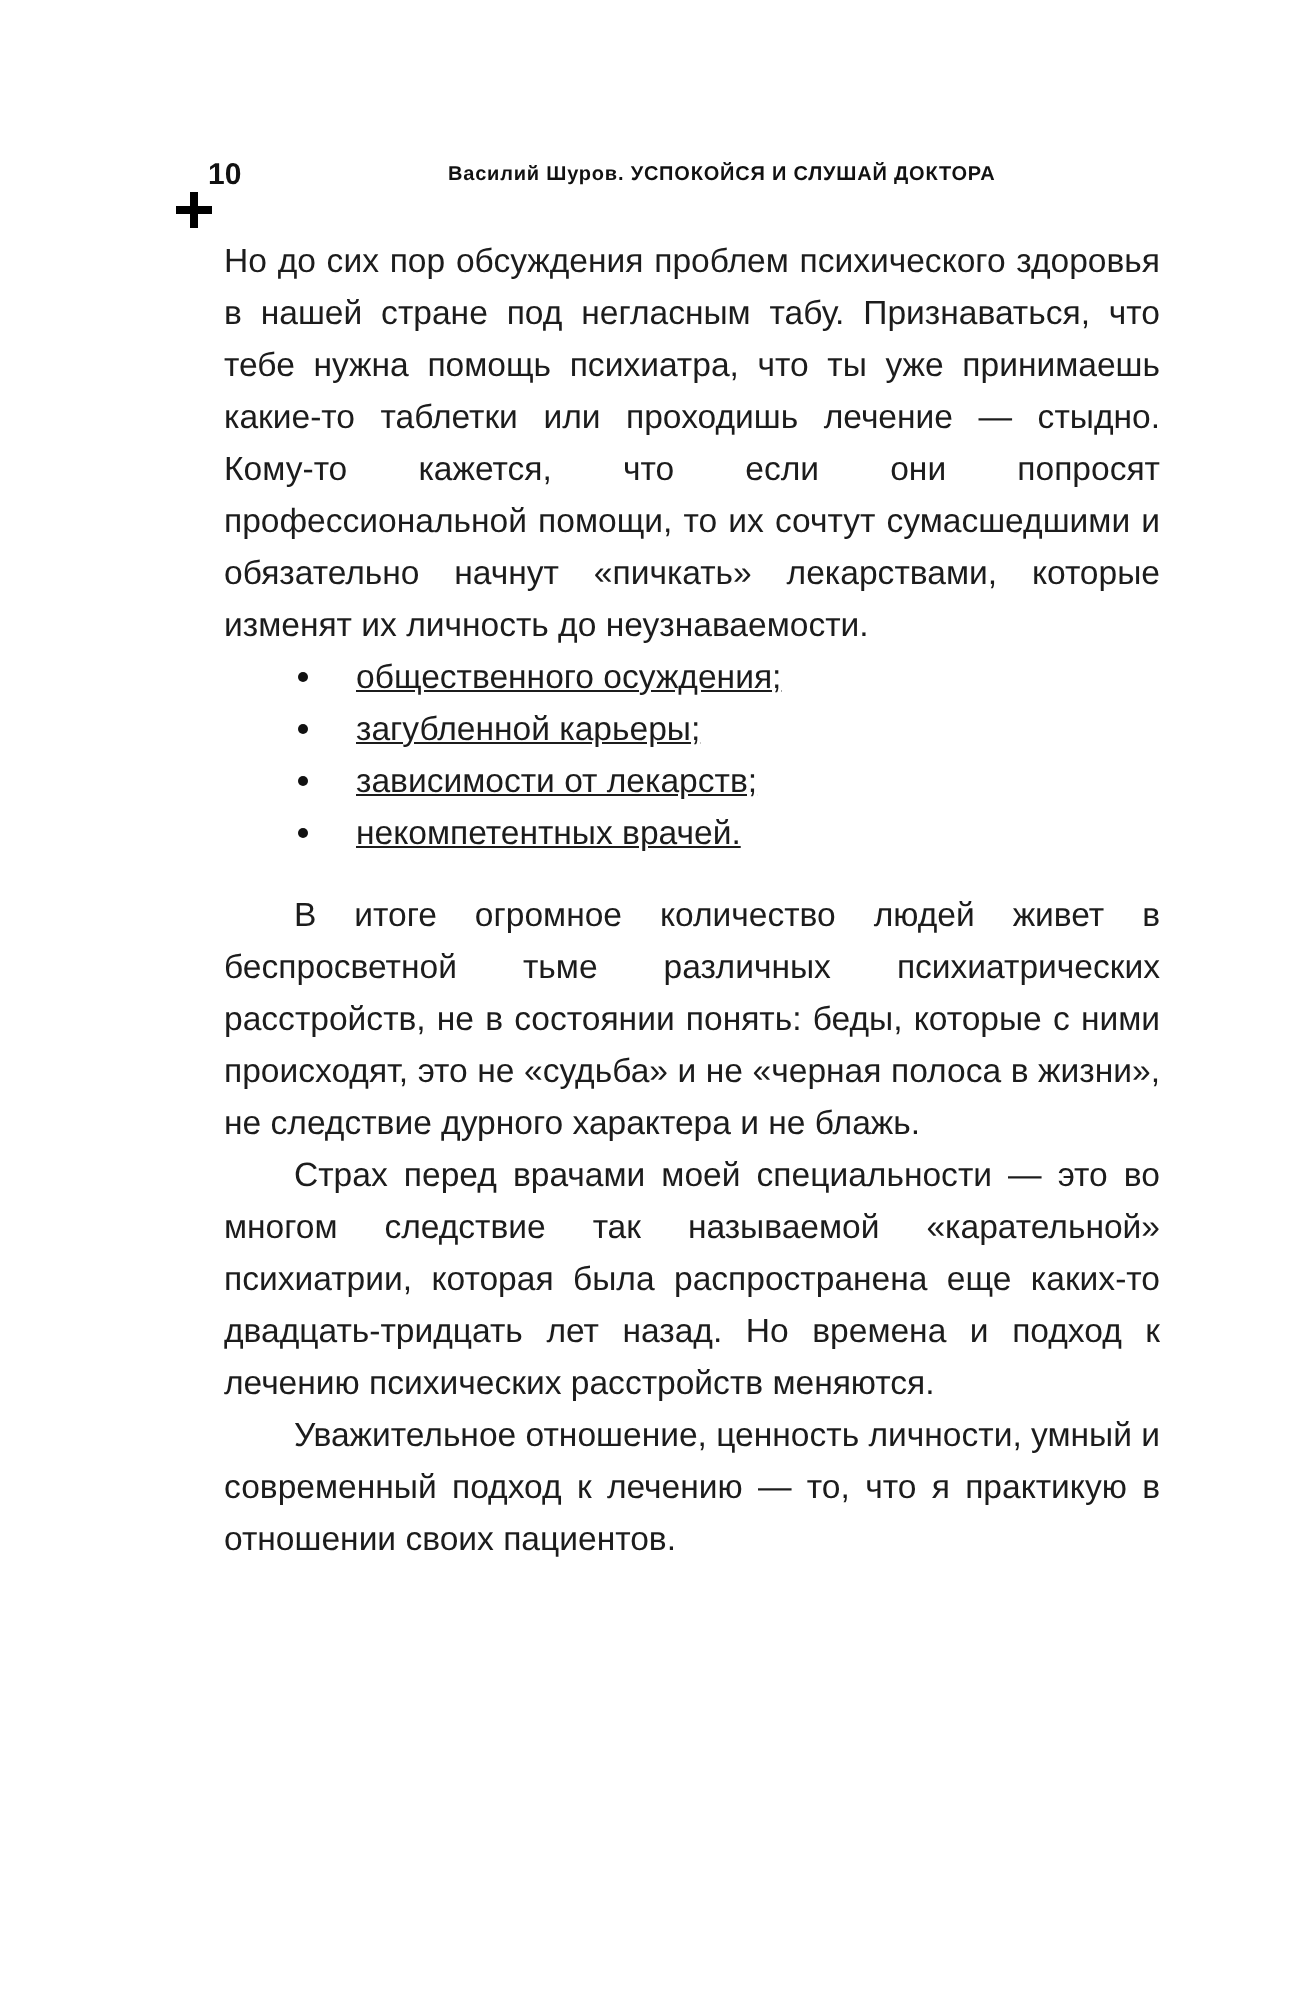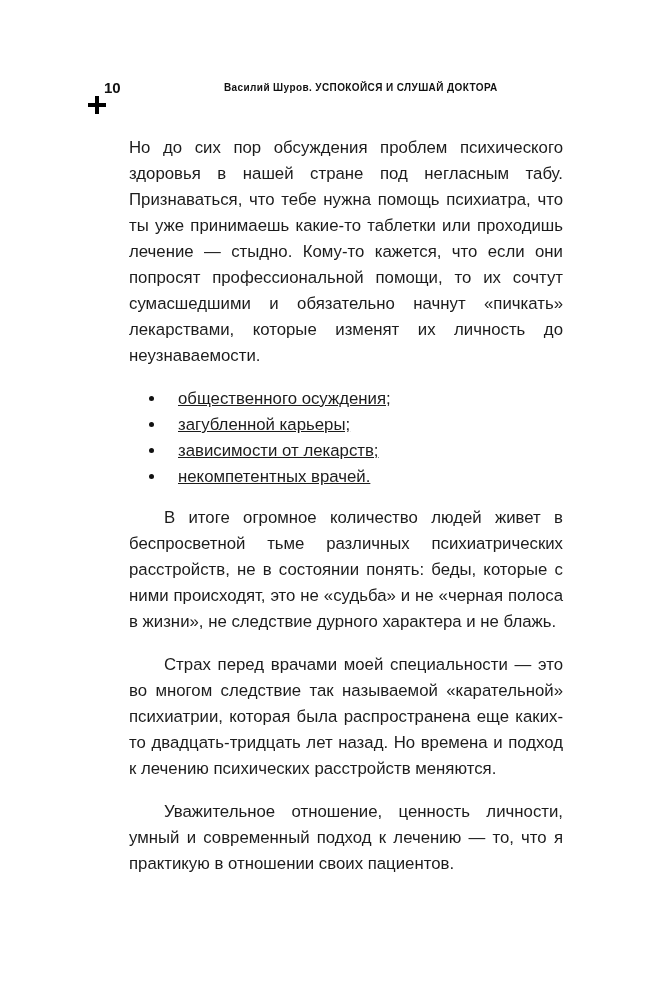--- a/index.html
+++ b/index.html
@@ -55,21 +55,21 @@
     left: 112px;
     top: 118px;
     width: 468px;
     font-size: 16.8px;
     line-height: 26px;
     text-align: justify;
     color: #1c1c1c;
     hyphens: auto;
     -webkit-hyphens: auto;
   }
-  .para { margin: 17px; }
+  .para { margin: 0; }
   .para.indent { text-indent: 35px; }
   .para.gap { margin-top: 15px; }
   ul.bullets {
     list-style: none;
     margin: 0;
     padding: 0;
     text-decoration: underline;
   }
   ul.bullets li {
     position: relative;

